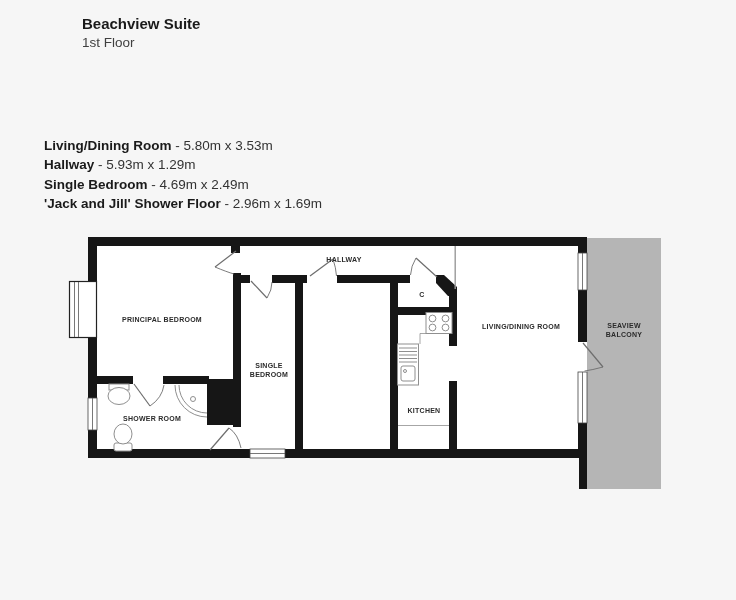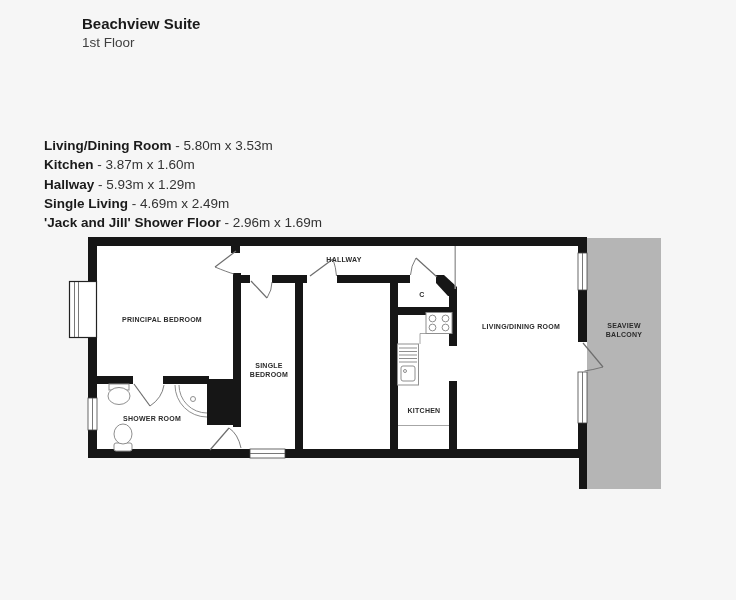--- a/index.html
+++ b/index.html
@@ -32,23 +32,22 @@
 
 <div class="page">
 
   <div class="header">
     <div class="title">Beachview Suite</div>
     <div class="subline">1st Floor</div>
   </div>
 
   <div class="room-list">
     <div class="room-row"><span class="room-name">Living/Dining Room</span> <span>- 5.80m x 3.53m</span></div>
-    <div class="room-row"><span class="room-name">Kitchen</span> <span>- 3.87m x 1.60m</span></div>
     <div class="room-row"><span class="room-name">Hallway</span> <span>- 5.93m x 1.29m</span></div>
-    <div class="room-row"><span class="room-name">Single Living</span> <span>- 4.69m x 2.49m</span></div>
+    <div class="room-row"><span class="room-name">Single Bedroom</span> <span>- 4.69m x 2.49m</span></div>
     <div class="room-row"><span class="room-name">'Jack and Jill' Shower Floor</span> <span>- 2.96m x 1.69m</span></div>
   </div>
 
   <div class="plan-wrap">
   <svg width="620" height="266" viewBox="60 230 620 266">
 
     <g>
       <rect x="587" y="238" width="74" height="251" fill="#b5b5b5"></rect>
     </g>
 

